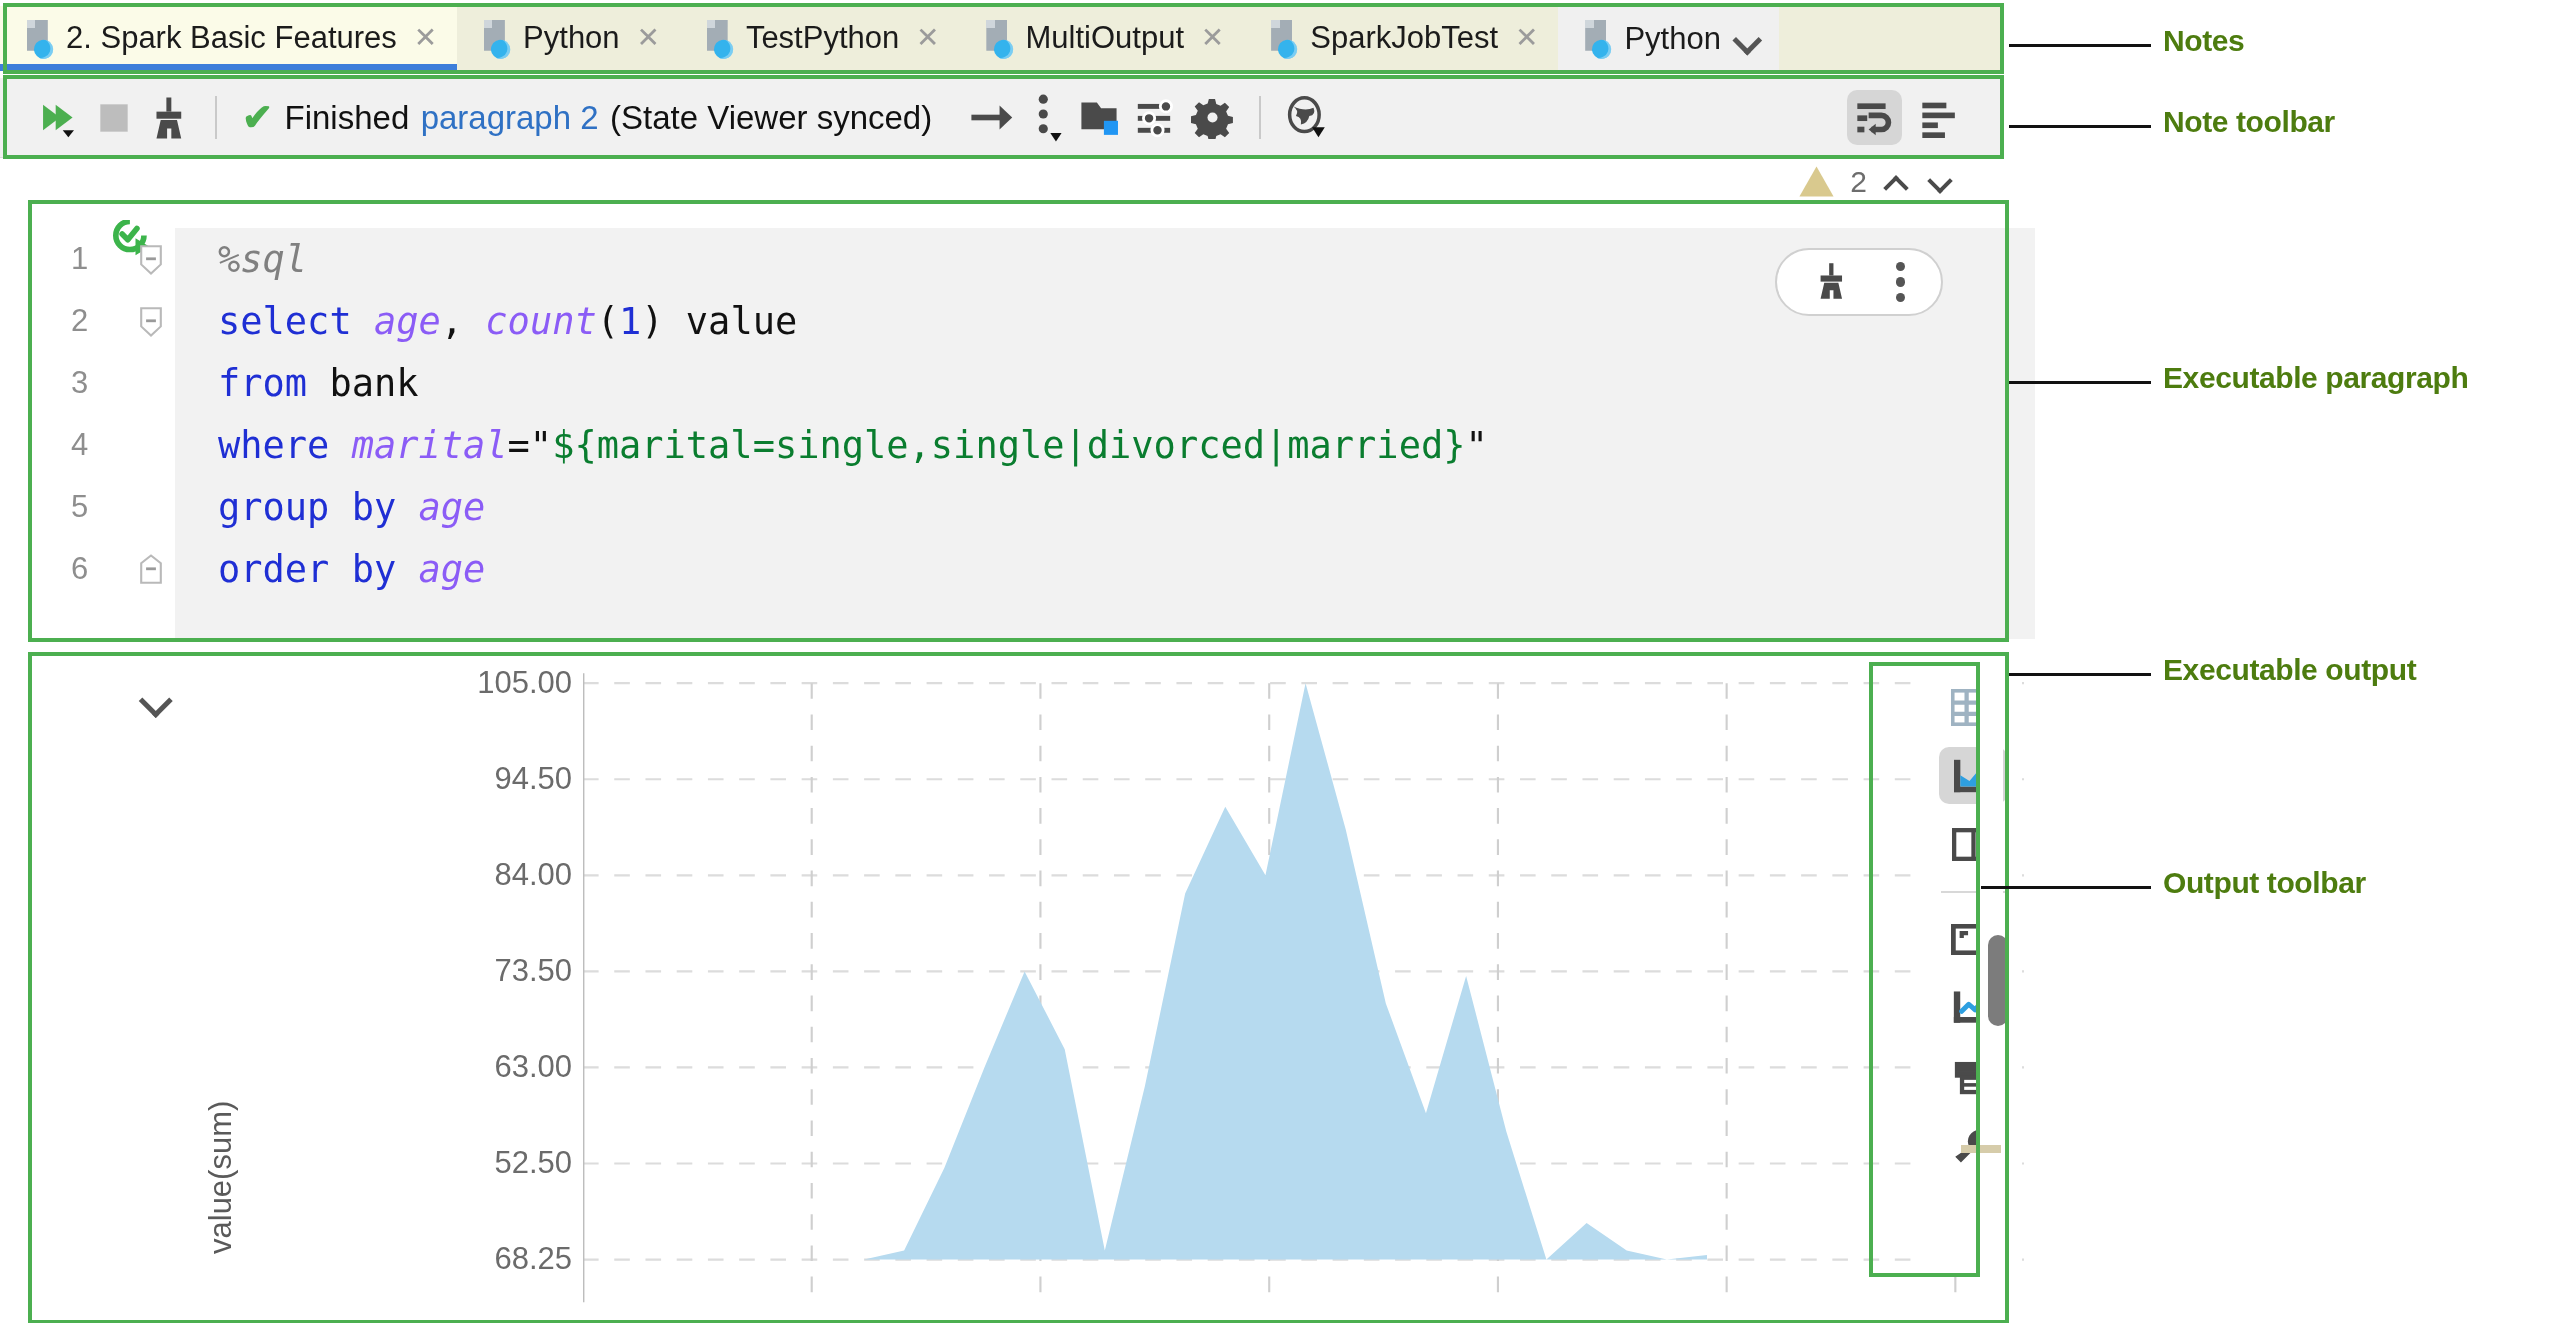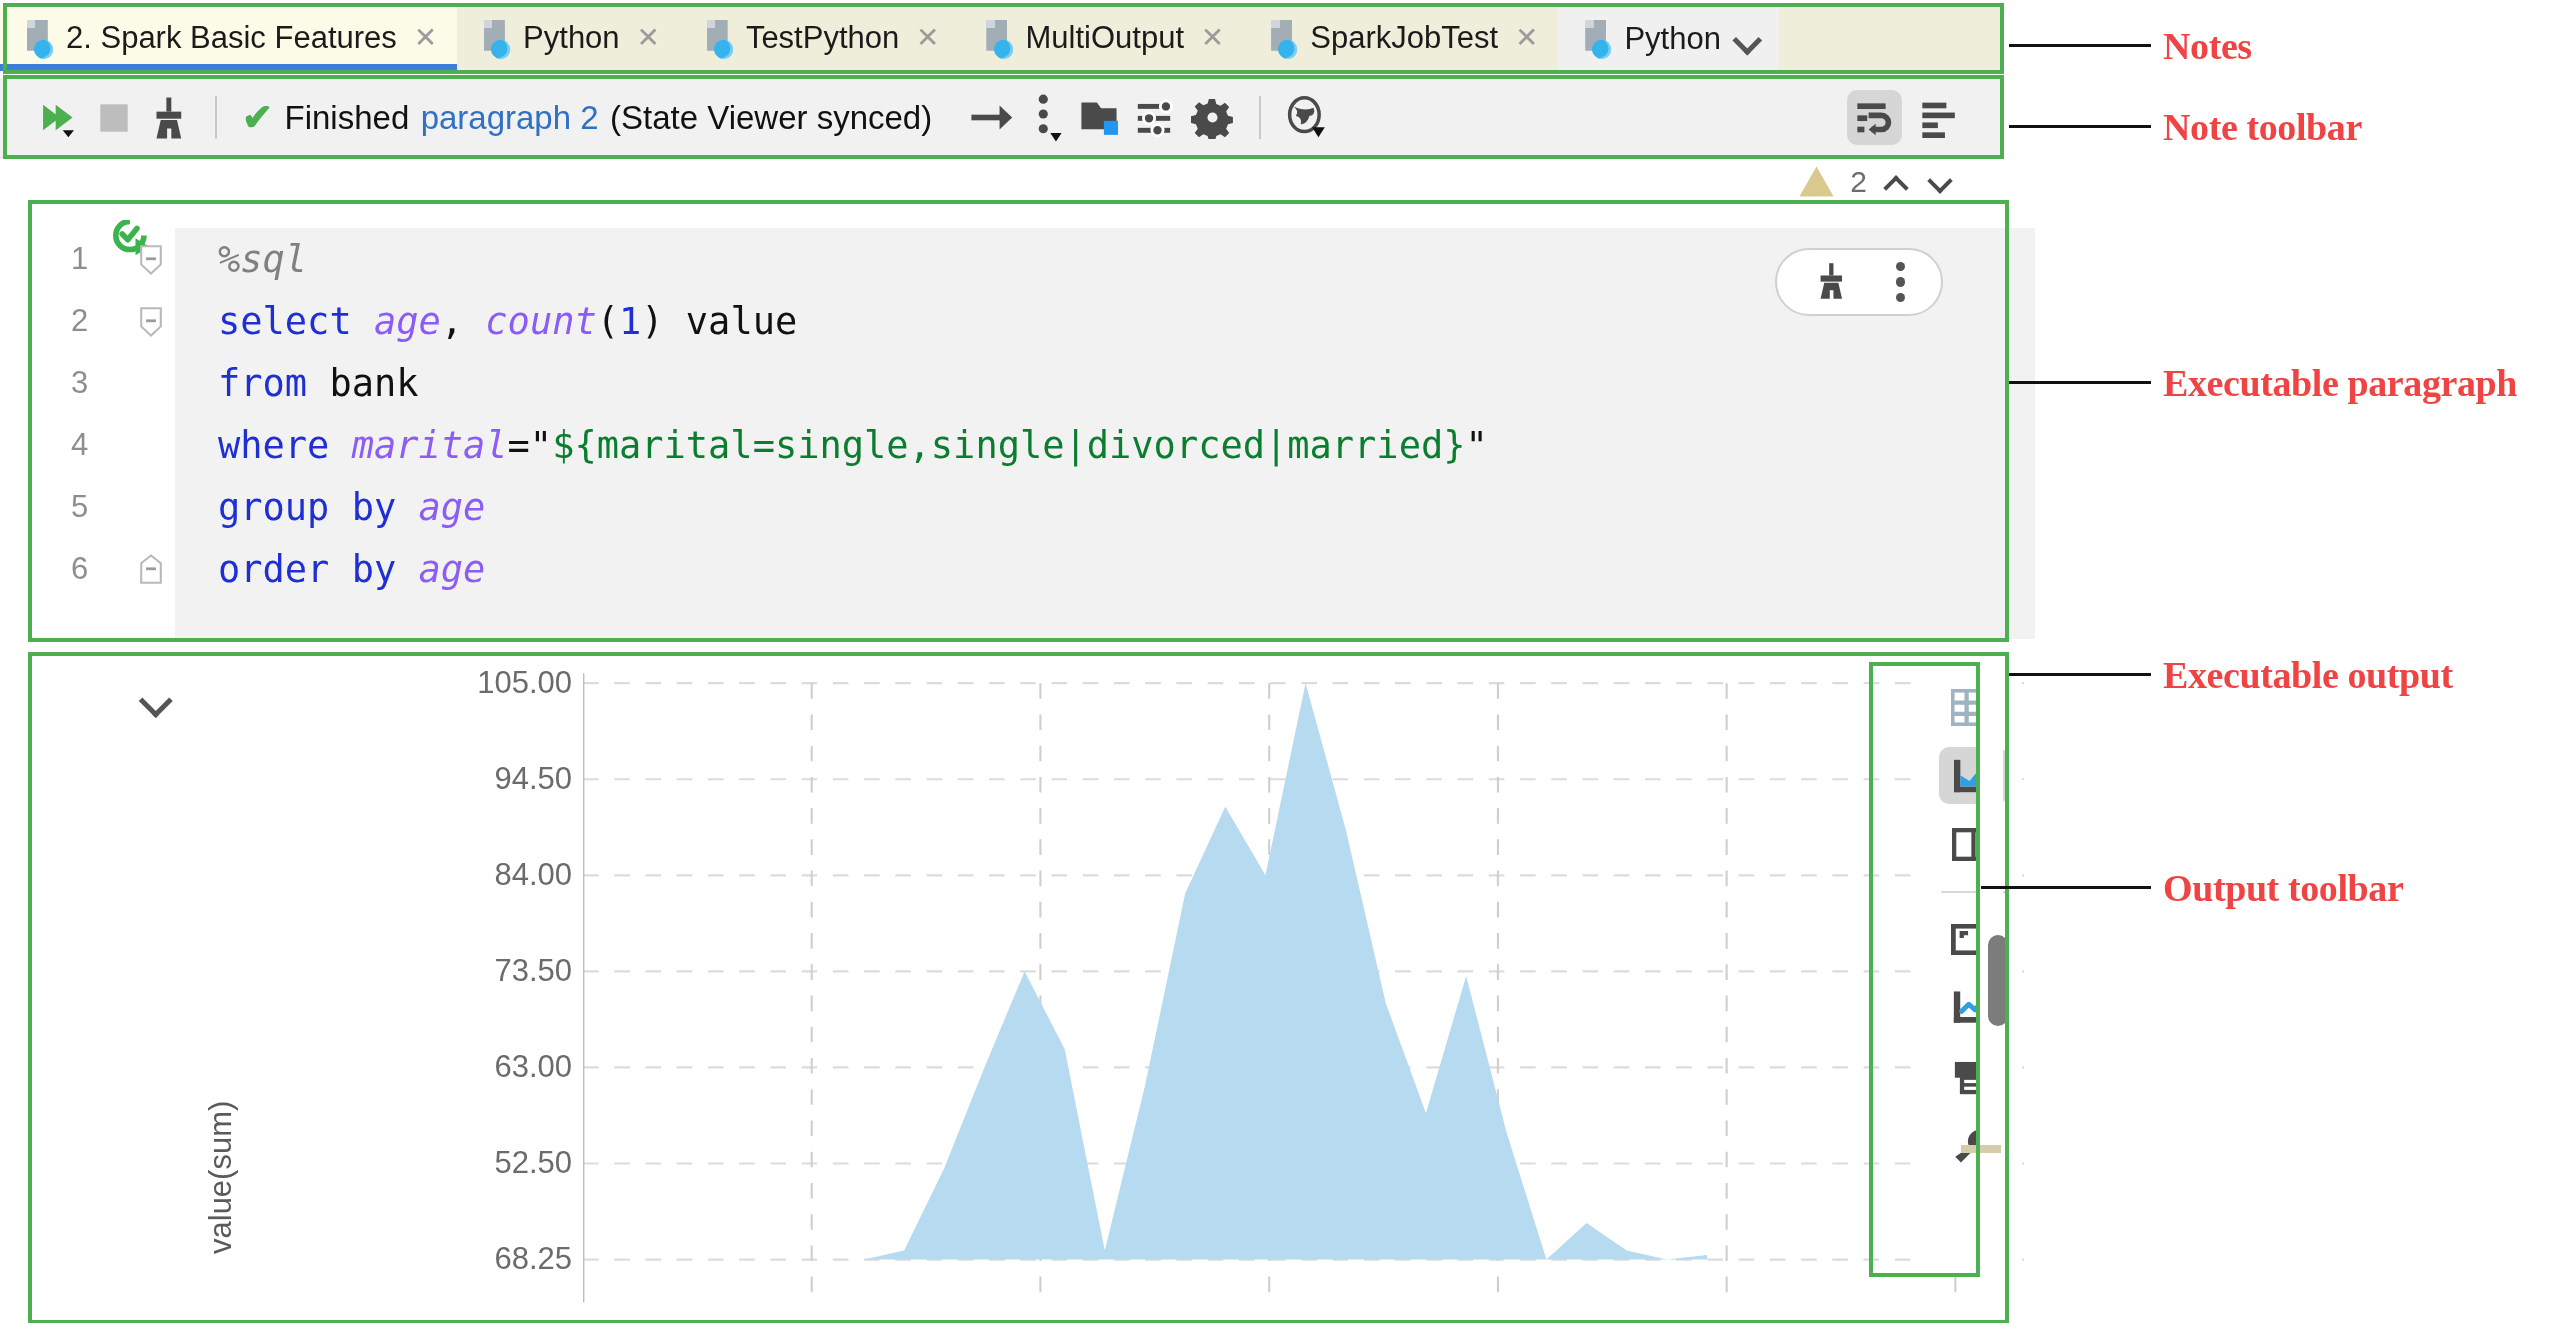--- a/index.html
+++ b/index.html
@@ -9,22 +9,22 @@
     font-family: "Liberation Sans", sans-serif;
     overflow: hidden;
   }
   #root { position: relative; width: 2176px; height: 1324px; }
 
   
   .ann-box { position: absolute; border: 4.3px solid #4caf50; pointer-events: none; }
   .ann-line { position: absolute; height: 2.8px; background: #111; }
   .ann-label {
     position: absolute;
-    font-family: Liberation Serif, serif;
-    font-size: 38px; font-weight: 700; color: #ef4444;
+    font-family: Liberation Sans, sans-serif;
+    font-size: 30px; font-weight: 700; color: #4d7c0f;
     white-space: nowrap; letter-spacing: -0.4px;
   }
 
   
   #app { position: absolute; left: 0; top: 0; width: 2004px; height: 1324px; background:#fff; }
 
   
   .tabbar {
     position: absolute; left: 0; top: 5.7px; width: 2004px; height: 65px;
     background: #eeeedb; display: flex; align-items: stretch;

